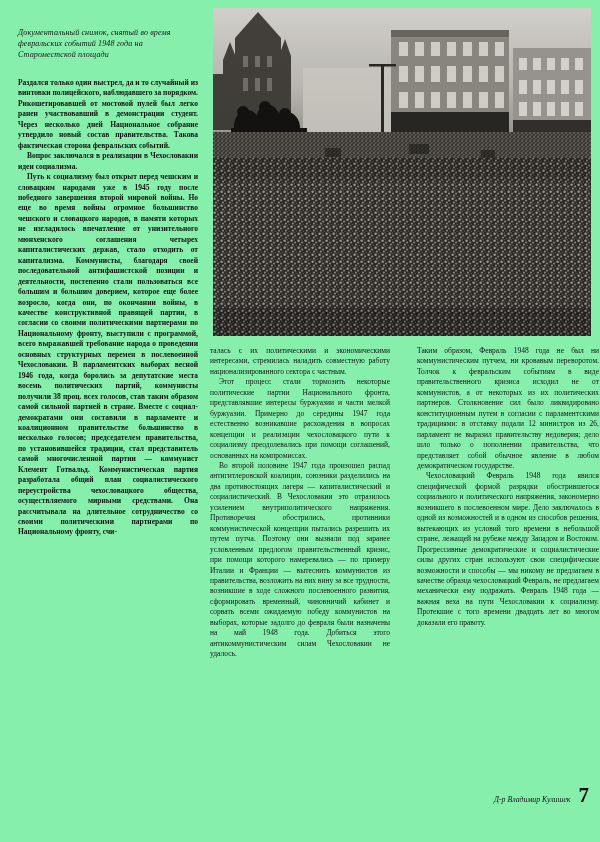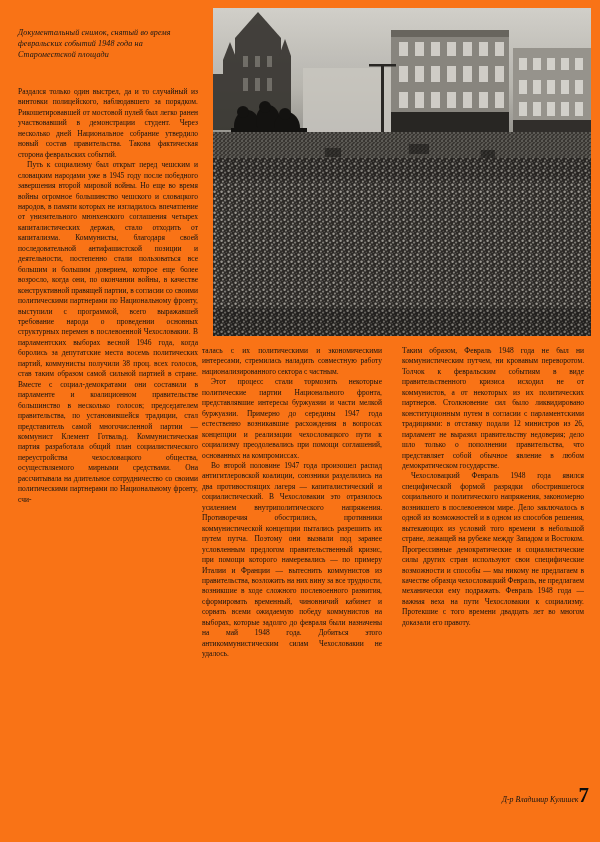--- a/index.html
+++ b/index.html
@@ -12,21 +12,21 @@
     height: 842px;
     position: relative;
     overflow: hidden;
     font-family: "Liberation Serif", serif;
     color: #1a1a1a;
   }
 
   .page {
     position: absolute;
     inset: 0;
-    background: #f97316;
+    background: #86efac;
   }
 
   
   .photo-wrap {
     position: absolute;
     left: 213px;
     top: 8px;
     width: 378px;
     height: 328px;
     overflow: hidden;
@@ -57,34 +57,34 @@
     color: #121212;
     hyphens: auto;
     -webkit-hyphens: auto;
   }
   .col p {
     margin: 0;
     text-indent: 9px;
   }
   .col p.noindent { text-indent: 0; }
 
-  #col1 { left: 18px;  top: 87px;  width: 180px; }
-  #col2 { left: 202px; top: 346px; width: 180px; }
-  #col3 { left: 402px; top: 346px; width: 182px; }
+  #col1 { left: 18px;  top: 78px;  width: 180px; font-weight: bold; }
+  #col2 { left: 210px; top: 346px; width: 180px; }
+  #col3 { left: 417px; top: 346px; width: 182px; }
 
   
   .byline-row {
     position: absolute;
     left: 403px;
     top: 786px;
     width: 186px;
     display: flex;
     align-items: flex-end;
     justify-content: flex-end;
-    gap: 0;
+    gap: 8px;
   }
   .byline {
     font-style: italic;
     font-size: 7.8px;
     line-height: 10px;
     color: #141414;
     white-space: nowrap;
   }
   .folio {
     font-size: 21px;
@@ -228,20 +228,21 @@
       <rect x="0" y="150" width="378" height="22" fill="#000" opacity=".12"></rect>
       <rect x="0" y="300" width="378" height="28" fill="#000" opacity=".18"></rect>
       <rect x="0" y="0" width="378" height="328" fill="#000" opacity=".03"></rect>
     </svg>
   </div>
 
   <div class="caption">Документальный снимок, снятый во время февральских событий 1948 года на Староместской площади</div>
 
   <div class="col" id="col1">
     <p class="noindent">Раздался только один выстрел, да и то случайный из винтовки полицейского, наблюдавшего за порядком. Рикошетировавшей от мостовой пулей был легко ранен участвовавший в демонстрации студент. Через несколько дней Национальное собрание утвердило новый состав правительства. Такова фактическая сторона февральских событий.</p>
+    <p>Вопрос заключался в реализации в Чехословакии идеи социализма.</p>
     <p>Путь к социализму был открыт перед чешским и словацким народами уже в 1945 году после победного завершения второй мировой войны. Но еще во время войны огромное большинство чешского и словацкого народов, в памяти которых не изгладилось впечатление от унизительного мюнхенского соглашения четырех капиталистических держав, стало отходить от капитализма. Коммунисты, благодаря своей последовательной антифашистской позиции и деятельности, постепенно стали пользоваться все большим и большим доверием, которое еще более возросло, когда они, по окончании войны, в качестве конструктивной правящей партии, в согласии со своими политическими партнерами по Национальному фронту, выступили с программой, всего выражавшей требование народа о проведении основных структурных перемен в послевоенной Чехословакии. В парламентских выборах весной 1946 года, когда боролись за депутатские места восемь политических партий, коммунисты получили 38 проц. всех голосов, став таким образом самой сильной партией в стране. Вместе с социал-демократами они составили в парламенте и коалиционном правительстве большинство в несколько голосов; председателем правительства, по установившейся традиции, стал представитель самой многочисленной партии — коммунист Клемент Готвальд. Коммунистическая партия разработала общий план социалистического переустройства чехословацкого общества, осуществляемого мирными средствами. Она рассчитывала на длительное сотрудничество со своими политическими партнерами по Национальному фронту, счи-</p>
   </div>
 
   <div class="col" id="col2">
     <p class="noindent">талась с их политическими и экономическими интересами, стремилась наладить совместную работу национализированного сектора с частным.</p>
     <p>Этот процесс стали тормозить некоторые политические партии Национального фронта, представлявшие интересы буржуазии и части мелкой буржуазии. Примерно до середины 1947 года естественно возникавшие расхождения в вопросах концепции и реализации чехословацкого пути к социализму преодолевались при помощи соглашений, основанных на компромиссах.</p>
     <p>Во второй половине 1947 года произошел распад антигитлеровской коалиции, союзники разделились на два противостоящих лагеря — капиталистический и социалистический. В Чехословакии это отразилось усилением внутриполитического напряжения. Противоречия обострились, противники коммунистической концепции пытались разрешить их путем путча. Поэтому они вызвали под заранее условленным предлогом правительственный кризис, при помощи которого намеревались — по примеру Италии и Франции — вытеснить коммунистов из правительства, возложить на них вину за все трудности, возникшие в ходе сложного послевоенного развития, сформировать временный, чиновничий кабинет и сорвать всеми ожидаемую победу коммунистов на выборах, которые задолго до февраля были назначены на май 1948 года. Добиться этого антикоммунистическим силам Чехословакии не удалось.</p>
   </div>
 
   <div class="col" id="col3">

